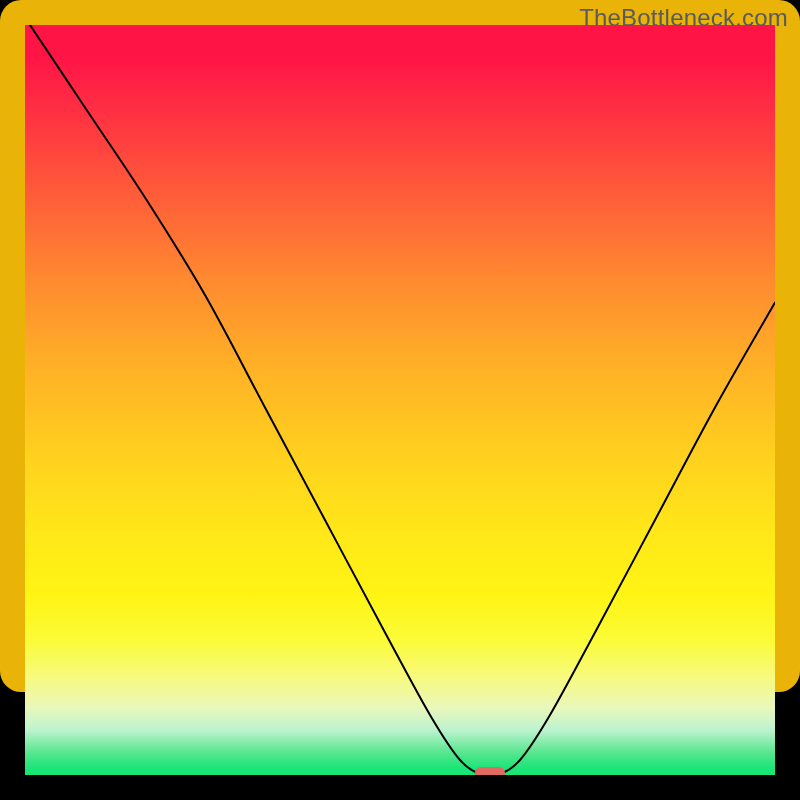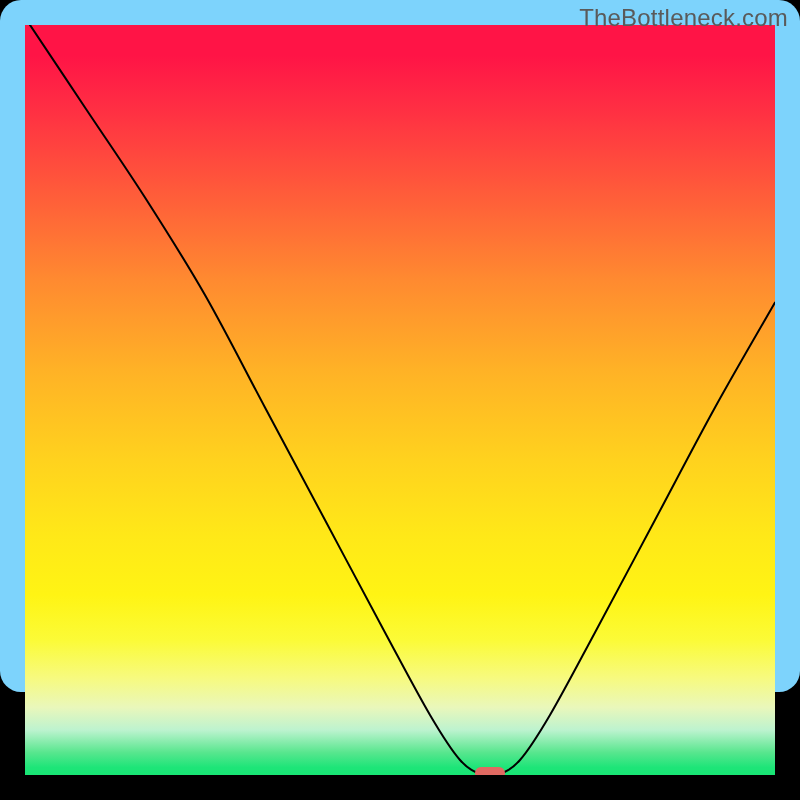--- a/index.html
+++ b/index.html
@@ -8,21 +8,21 @@
     width: 800px;
     height: 800px;
     background: #000;
     overflow: hidden;
     font-family: Arial, Helvetica, sans-serif;
   }
   .frame {
     position: relative;
     width: 800px;
     height: 692px;
-    background: #7dd3fc;
+    background: #eab308;
     border-radius: 21px;
   }
   .watermark {
     position: absolute;
     top: 4px;
     right: 12px;
     color: #5a5a5a;
     font-size: 24px;
     font-weight: 500;
     letter-spacing: 0.2px;

